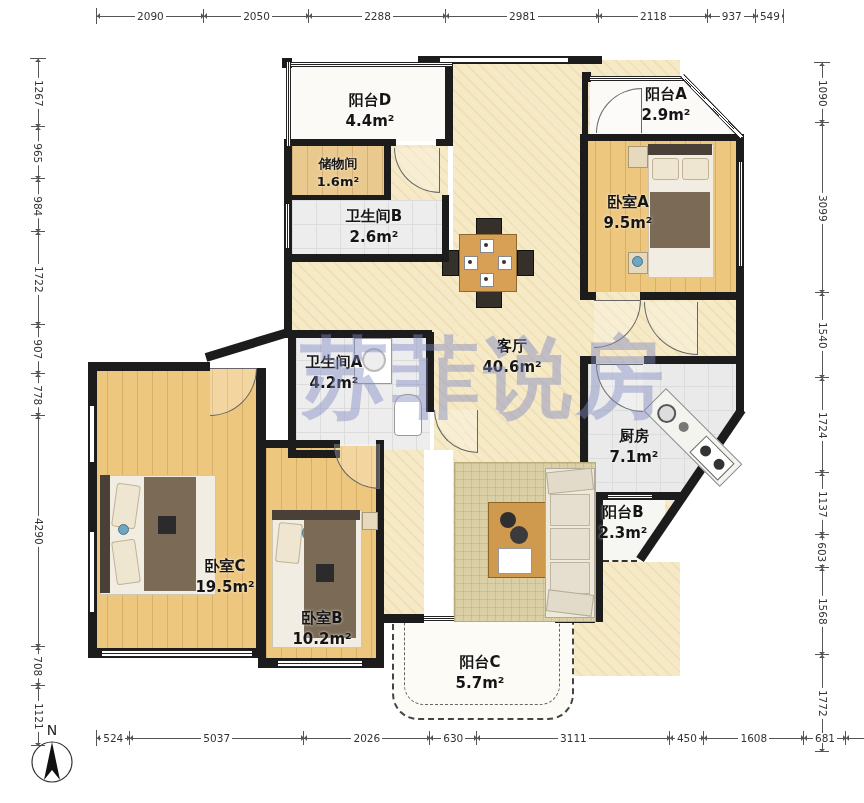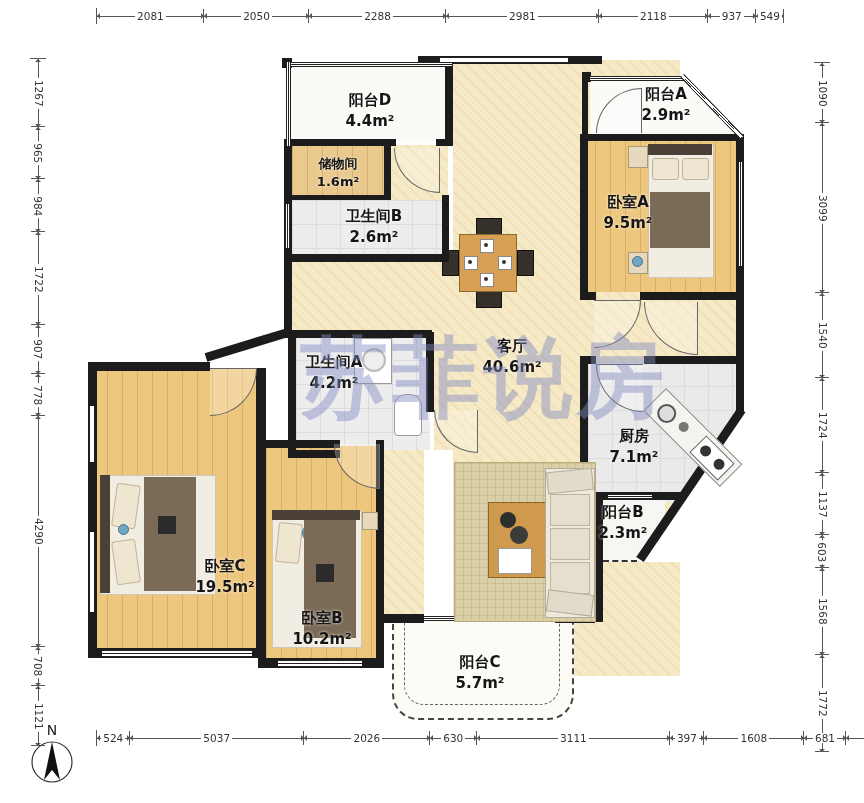--- a/index.html
+++ b/index.html
@@ -54,21 +54,21 @@
   .plate{position:absolute;width:12px;height:12px;background:#fff;border:1px solid #888;}
   .plate::after{content:"";position:absolute;left:3px;top:3px;width:4px;height:4px;border-radius:50%;background:#333;}
 </style>
 </head>
 <body>
 
 <div class="page">
 
   <div id="dim-top" class="dim-row h" style="left:96px;top:8px;width:688px;">
       <div class="dim-seg h" style="flex-grow: 2081;">
-        <span class="dim-label">2081</span>
+        <span class="dim-label">2090</span>
         <i class="ah a1"></i>
         <i class="ah a2"></i>
       </div>
       <div class="dim-seg h" style="flex-grow: 2050;">
         <span class="dim-label">2050</span>
         <i class="ah a1"></i>
         <i class="ah a2"></i>
       </div>
       <div class="dim-seg h" style="flex-grow: 2663;">
         <span class="dim-label">2288</span>
@@ -116,21 +116,21 @@
         <span class="dim-label">630</span>
         <i class="ah a1"></i>
         <i class="ah a2"></i>
       </div>
       <div class="dim-seg h" style="flex-grow: 3111;">
         <span class="dim-label">3111</span>
         <i class="ah a1"></i>
         <i class="ah a2"></i>
       </div>
       <div class="dim-seg h" style="flex-grow: 544;">
-        <span class="dim-label">397</span>
+        <span class="dim-label">450</span>
         <i class="ah a1"></i>
         <i class="ah a2"></i>
       </div>
       <div class="dim-seg h" style="flex-grow: 1608;">
         <span class="dim-label">1608</span>
         <i class="ah a1"></i>
         <i class="ah a2"></i>
       </div>
       <div class="dim-seg h" style="flex-grow: 681;">
         <span class="dim-label">681</span>

